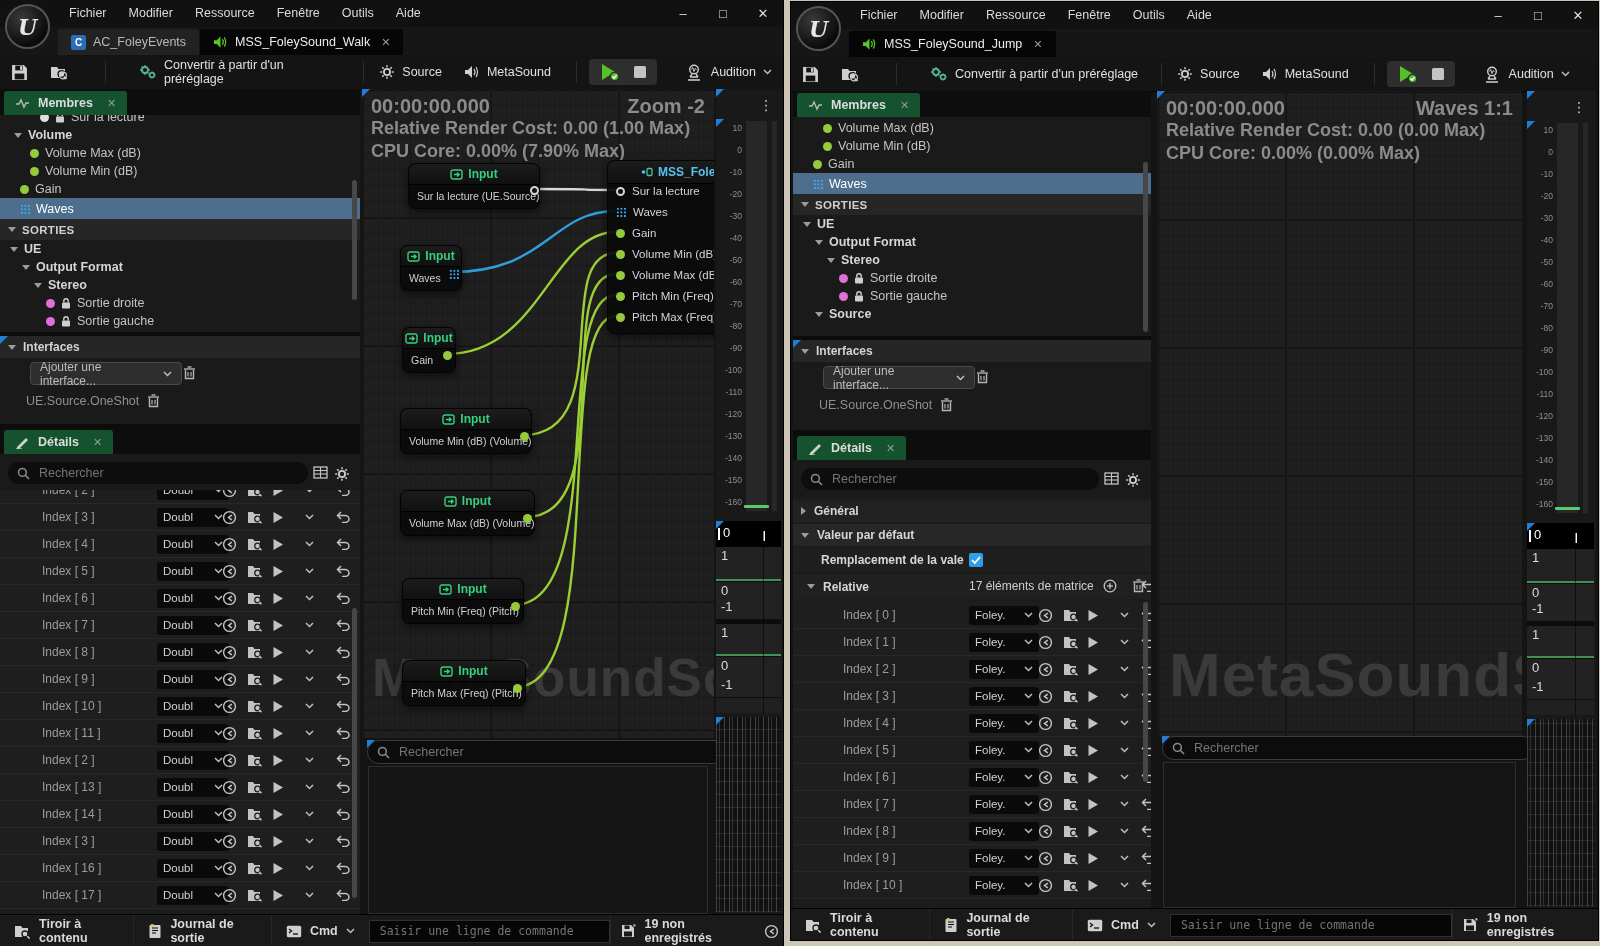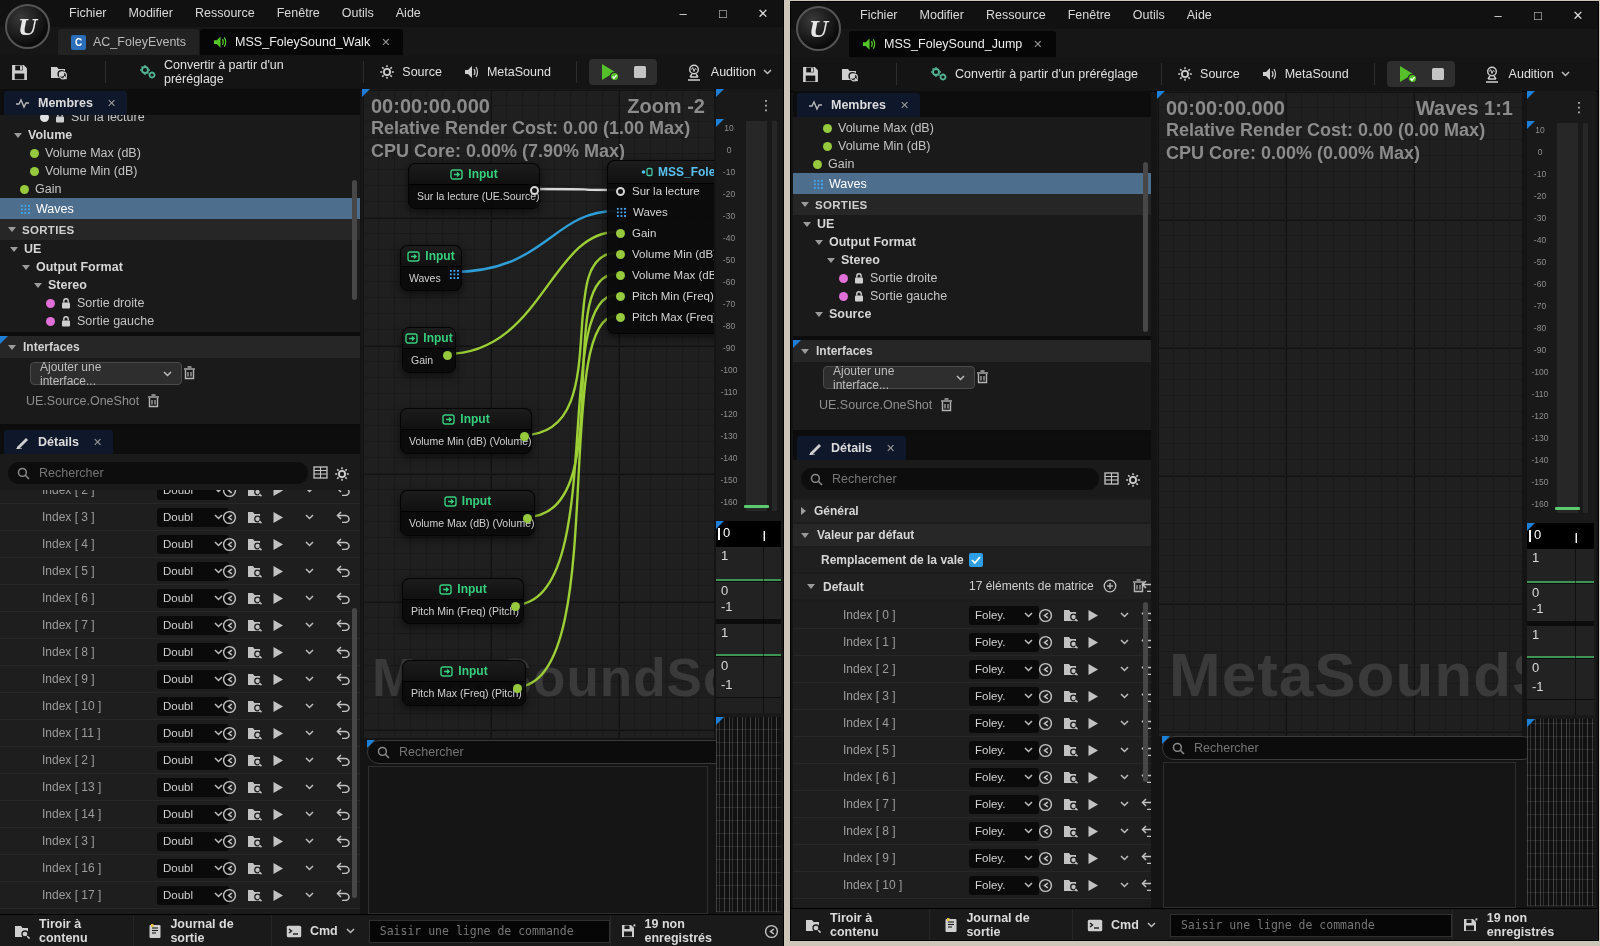--- a/index.html
+++ b/index.html
@@ -24,21 +24,21 @@
   .bpicon{width:15px;height:15px;background:#2a6db8;border-radius:2px;color:#fff;font-size:10px;font-weight:bold;display:flex;align-items:center;justify-content:center;}
   
   .toolbar{position:absolute;left:0;right:0;top:55px;height:34px;background:#141414;border-bottom:1px solid #000;display:flex;align-items:center;font-size:12.5px;color:#e0e0e0;}
   .tbtn{display:flex;align-items:center;gap:7px;padding:0 11px;height:100%;}
   .tdiv{width:1px;height:22px;background:#2d2d2d;margin:0 4px;}
   .playgroup{background:#2e2e2e;border-radius:4px;height:26px;display:flex;align-items:center;gap:12px;padding:0 10px;margin:0 8px;}
   svg.ic{display:block;}
   
   .lpanel{position:absolute;background:#1a1a1a;}
   .ptabstrip{position:absolute;left:0;right:0;height:26px;background:#0d0d0d;display:flex;align-items:flex-end;}
-  .ptab{height:24px;background:#0f172a;display:flex;align-items:center;gap:8px;padding:0 11px;font-size:12.5px;font-weight:bold;color:#dcdcdc;border-radius:3px 3px 0 0;margin-left:4px;}
+  .ptab{height:24px;background:#14532d;display:flex;align-items:center;gap:8px;padding:0 11px;font-size:12.5px;font-weight:bold;color:#dcdcdc;border-radius:3px 3px 0 0;margin-left:4px;}
   .ptab .tclose{font-weight:normal;color:#9a9a9a;font-size:11px;margin-left:6px;}
   .tree{position:absolute;left:0;right:0;overflow:hidden;background:#1a1a1a;}
   .trow{height:18px;display:flex;align-items:center;gap:6px;font-size:12.5px;color:#c4c4c4;white-space:nowrap;}
   .trow.bold{font-weight:bold;color:#d6d6d6;}
   .trow.selected{background:#4e6e8e;color:#fff;height:21px;}
   .trow.section{background:#262626;font-weight:bold;font-size:11.5px;color:#cfcfcf;height:21px;padding-left:8px;letter-spacing:.3px;}
   .caret{width:0;height:0;border-left:4px solid transparent;border-right:4px solid transparent;border-top:5px solid #9b9b9b;flex:none;}
   .dot{width:9px;height:9px;border-radius:50%;flex:none;}
   .gridpin{width:10px;height:10px;flex:none;background:
      radial-gradient(circle,#3fa9f5 1.3px,transparent 1.4px) 0 0/3.6px 3.6px;}
@@ -76,21 +76,21 @@
   .pin-w{width:9px;height:9px;border-radius:50%;border:2px solid #d5d5d5;background:#101010;box-sizing:border-box;}
   .pin-g{width:9px;height:9px;border-radius:50%;background:#96c93d;}
   .msshead{height:22px;display:flex;align-items:center;justify-content:flex-end;gap:5px;padding-right:6px;font-size:12px;font-weight:bold;color:#58c1ef;background:linear-gradient(#1c1c1c,#101010);border-bottom:1px solid #000;border-radius:7px 7px 0 0;}
   .msspin{position:absolute;display:flex;align-items:center;gap:7px;font-size:11.5px;color:#d4d4d4;white-space:nowrap;}
   .gsearch{position:absolute;background:#0c0c0c;border:1px solid #3a3a3a;border-radius:12px;display:flex;align-items:center;gap:7px;padding:0 9px;}
   .gsearch input{flex:1;background:transparent;border:none;outline:none;color:#8a8a8a;font-size:12.5px;font-family:"Liberation Sans",sans-serif;}
   .gpanel{position:absolute;background:#151515;border:1px solid #2e2e2e;}
   
   .metercol{position:absolute;background:#191919;}
   .kebab{position:absolute;color:#cfcfcf;font-size:14px;}
-  .mlabel{position:absolute;font-size:8.5px;color:#8f8f8f;text-align:center;width:26px;}
+  .mlabel{position:absolute;font-size:8.5px;color:#8f8f8f;text-align:right;width:26px;}
   .mtrack{position:absolute;background:#272727;}
   .mgreen{position:absolute;height:3px;background:#5bc96e;border-radius:1px;}
   .scope{position:absolute;background:#202020;}
   .scope-tl{position:relative;background:#000;}
   .scope-tl .slabel{color:#fff;}
   .slabel{position:absolute;font-size:13px;color:#dadada;}
   .tick{position:absolute;width:2px;height:12px;background:#fff;}
   .srow{position:relative;background:#222;border-bottom:1px solid #0d0d0d;}
   .sgreen{position:absolute;left:0;right:0;bottom:0;height:2px;background:#3f9454;}
   .sgap{background:#0c0c0c;}
@@ -1647,21 +1647,21 @@
           </div>
           <div class="checkbox" style="left: 176px; top: 55px;">
             <span style="display: inline-flex; align-items: center;">
               <svg class="ic" width="10" height="8" viewBox="0 0 10 8">
                 <path d="M1 4l2.8 3L9 1" fill="none" stroke="#fff" stroke-width="1.8"></path>
               </svg>
             </span>
           </div>
           <div class="hdrrow dark" style="top: 76px; height: 25px; padding-left: 14px; background: rgb(32, 32, 32);">
             <span class="caret"></span>
-            <span>Default</span>
+            <span>Relative</span>
           </div>
           <span style="position: absolute; left: 176px; top: 81px; font-size: 12px; color: rgb(207, 207, 207);">17 éléments de matrice</span>
           <span style="display: inline-flex; align-items: center; position: absolute; left: 310px; top: 81px;">
             <svg class="ic" width="14" height="14" viewBox="0 0 14 14">
               <circle cx="7" cy="7" r="5.8" fill="none" stroke="#c2c2c2" stroke-width="1.3"></circle>
               <line x1="7" y1="4" x2="7" y2="10" stroke="#c2c2c2" stroke-width="1.3"></line>
               <line x1="4" y1="7" x2="10" y2="7" stroke="#c2c2c2" stroke-width="1.3"></line>
             </svg>
           </span>
           <span style="display: inline-flex; align-items: center; position: absolute; left: 339px; top: 81px;">

